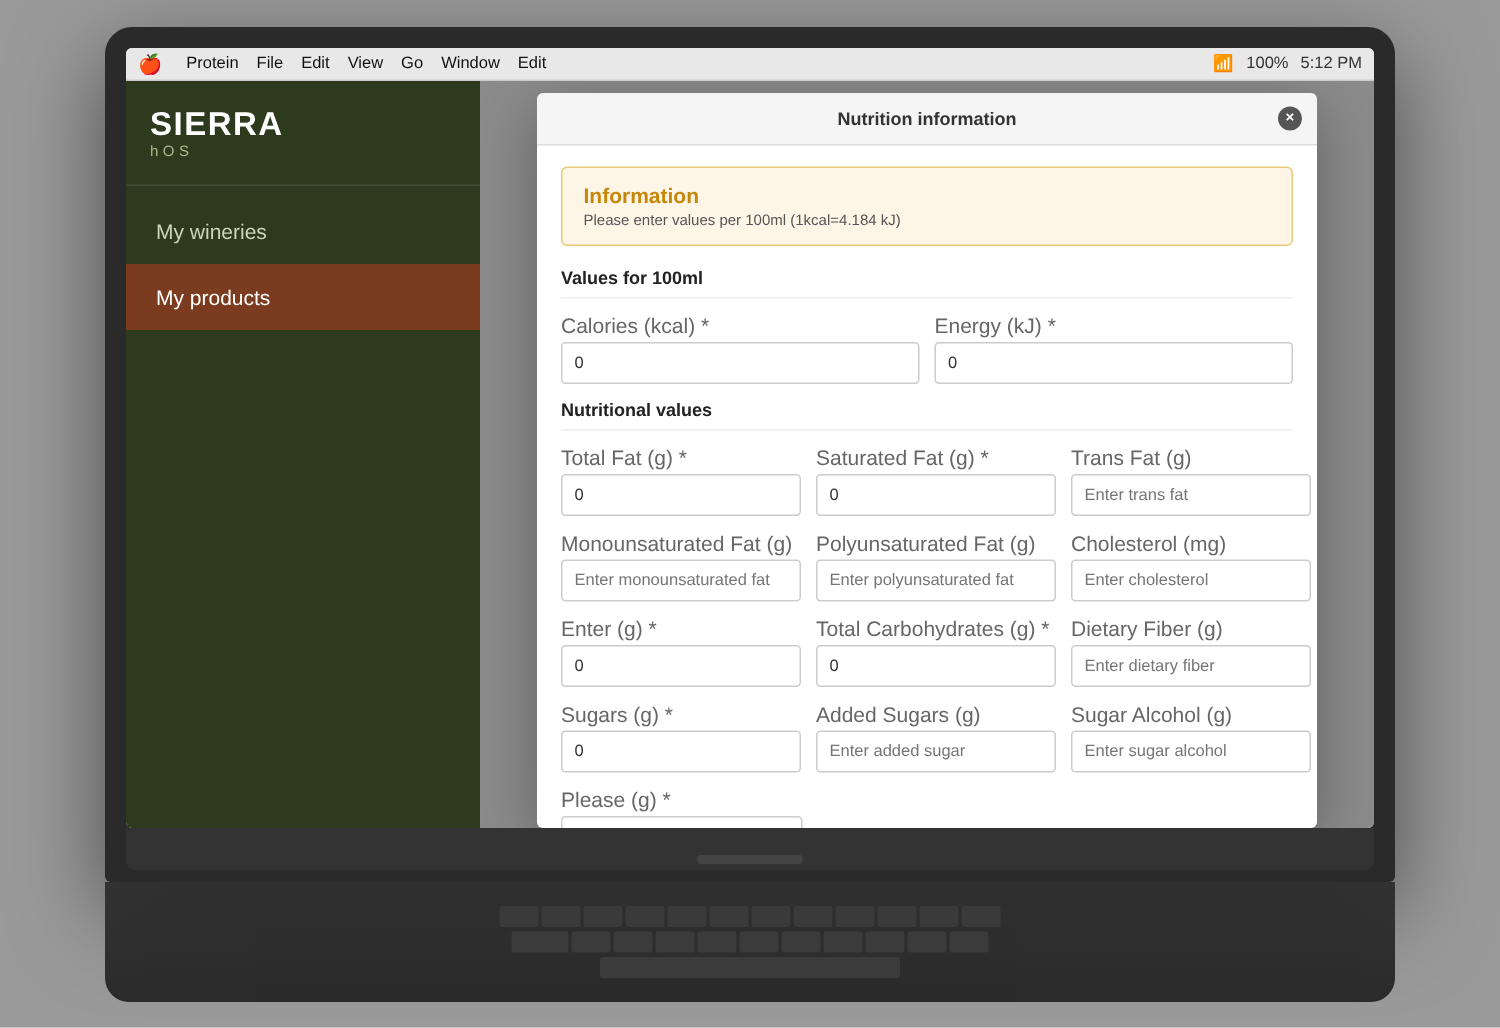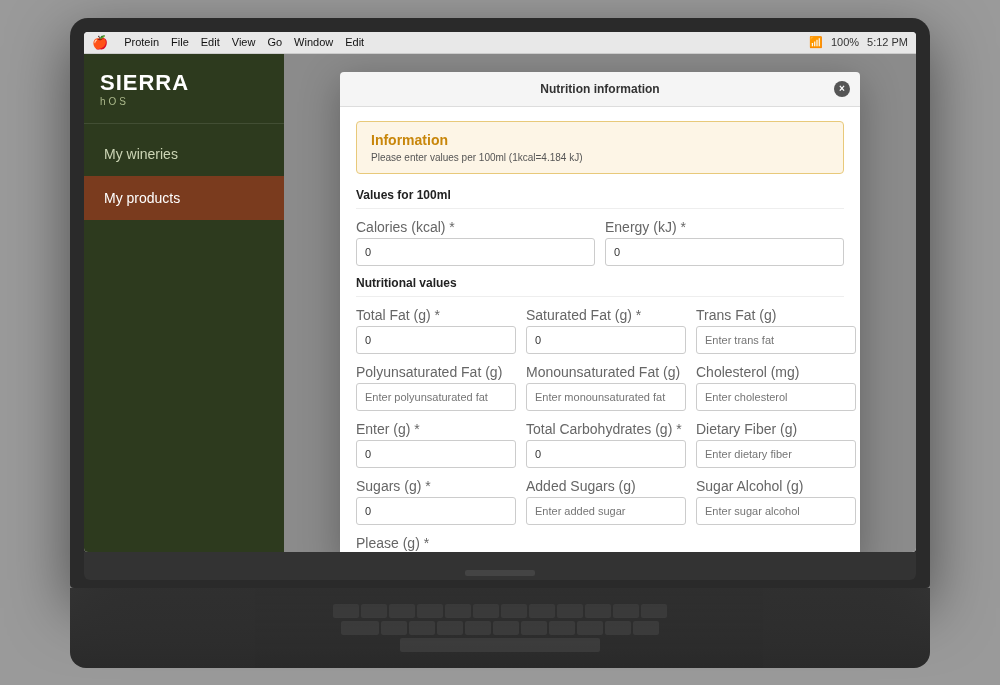--- a/index.html
+++ b/index.html
@@ -69,21 +69,21 @@
 
     
     .app-layout {
       display: flex;
       flex: 1;
       overflow: hidden;
     }
 
     
     .sidebar {
-      width: 200px;
+      width: 236px;
       background: #2d3a1e;
       flex-shrink: 0;
       display: flex;
       flex-direction: column;
     }
 
     .sidebar-logo {
       padding: 18px 16px 16px;
       border-bottom: 1px solid rgba(255,255,255,0.1);
     }
@@ -130,21 +130,21 @@
       overflow: hidden;
     }
 
     
     .modal-overlay {
       position: absolute;
       inset: 0;
       background: rgba(0,0,0,0.4);
       display: flex;
       justify-content: center;
-      align-items: center;
+      align-items: flex-end;
       padding-top: 28px;
     }
 
     .modal {
       background: white;
       border-radius: 4px;
       width: 520px;
       max-height: 490px;
       overflow-y: auto;
       box-shadow: 0 10px 40px rgba(0,0,0,0.3);
@@ -340,26 +340,26 @@
                     <input class="field-input" type="text" value="0" style="">
                   </div>
                   <div class="form-field">
                     <label class="field-label">Trans Fat (g)</label>
                     <input class="field-input placeholder-style" type="text" placeholder="Enter trans fat" style="">
                   </div>
                 </div>
 
                 <div class="form-row">
                   <div class="form-field">
+                    <label class="field-label">Monounsaturated Fat (g)</label>
+                    <input class="field-input placeholder-style" type="text" placeholder="Enter monounsaturated fat" style="">
+                  </div>
+                  <div class="form-field">
                     <label class="field-label">Polyunsaturated Fat (g)</label>
                     <input class="field-input placeholder-style" type="text" placeholder="Enter polyunsaturated fat" style="">
-                  </div>
-                  <div class="form-field">
-                    <label class="field-label">Monounsaturated Fat (g)</label>
-                    <input class="field-input placeholder-style" type="text" placeholder="Enter monounsaturated fat" style="">
                   </div>
                   <div class="form-field">
                     <label class="field-label">Cholesterol (mg)</label>
                     <input class="field-input placeholder-style" type="text" placeholder="Enter cholesterol" style="">
                   </div>
                 </div>
 
                 <div class="form-row">
                   <div class="form-field">
                     <label class="field-label">Enter (g) *</label>

